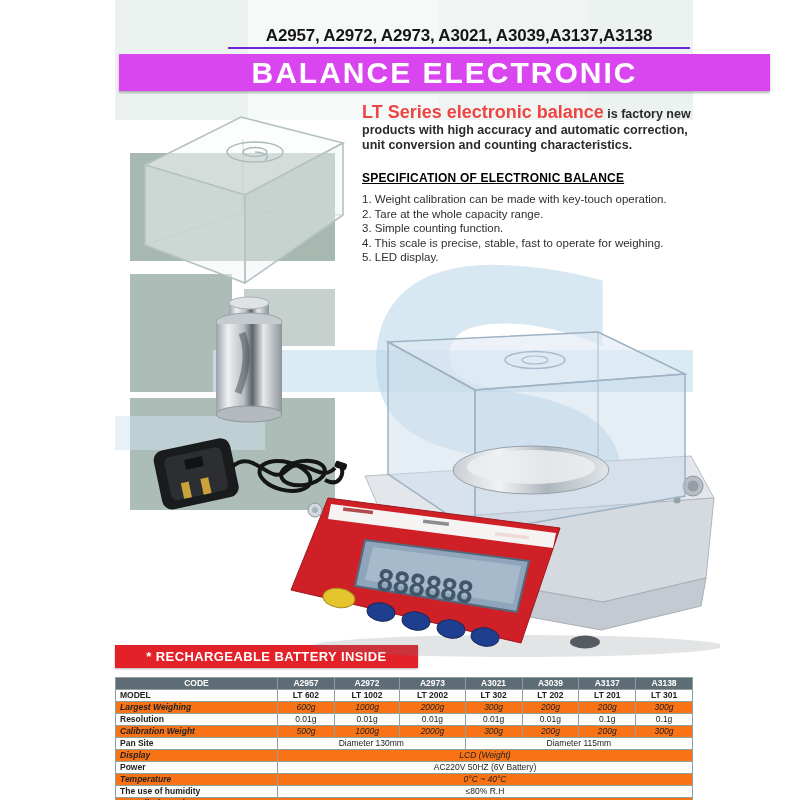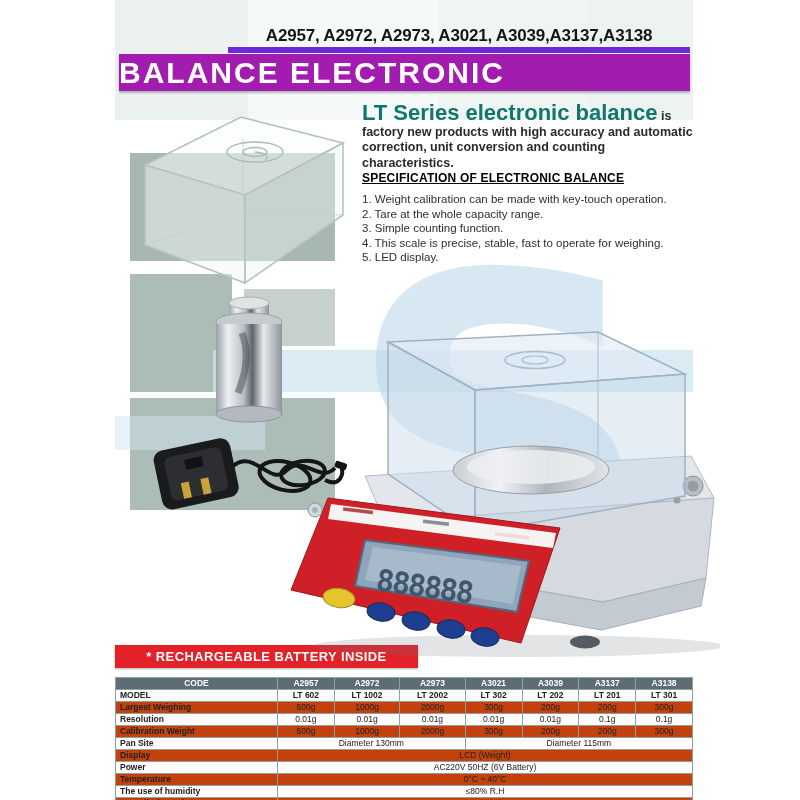--- a/index.html
+++ b/index.html
@@ -16,49 +16,49 @@
   .sage{background:#9db0a9;}
   .sage-light{background:#b8c6c0;}
   .blue-band{background:#cfe4f0;}
   #watermark-s{left:295px;top:215px;width:410px;height:440px;
     font-family:"DejaVu Sans",sans-serif;font-weight:bold;font-size:430px;line-height:440px;
     color:#b9d6e8;opacity:.55;text-align:center;user-select:none;}
 
   
   #models-header{left:228px;top:26px;width:462px;text-align:center;
     font-size:17px;font-weight:bold;letter-spacing:-0.2px;color:#151515;
-    border-bottom:6px solid #6d28d9;padding-bottom:1px;}
-  #title-banner{left:119px;top:54px;width:571px;height:37px;background:#a21caf;
+    border-bottom:2px solid #6d28d9;padding-bottom:1px;}
+  #title-banner{left:119px;top:54px;width:651px;height:37px;background:#d946ef;
     box-shadow:0 2px 2px rgba(90,100,98,.45);
     color:#ffffff;font-weight:bold;font-size:30px;letter-spacing:2px;
-    line-height:37px;}
+    text-align:center;line-height:37px;}
 
   
   #intro{left:362px;top:105px;width:332px;font-size:12.5px;font-weight:bold;line-height:15.5px;color:#2b2b2b;}
-  #intro .hl{color:#0f766e;font-size:22px;}
+  #intro .hl{color:#ef4444;font-size:18px;}
   #spec-heading{left:362px;top:171px;font-size:12px;font-weight:bold;color:#000000;
     text-decoration:underline;letter-spacing:0.2px;}
   #spec-list{left:362px;top:192px;width:334px;font-size:11.5px;line-height:14.6px;color:#2e2e2e;}
   #spec-list .li{padding-left:14px;text-indent:-14px;}
   #spec-list .note{font-style:italic;}
 
   
   #battery-banner{left:115px;top:645px;width:303px;height:23px;background:#e32128;
     color:#ffffff;font-weight:bold;font-size:13px;letter-spacing:0.4px;
     text-align:center;line-height:23px;box-shadow:0 1px 2px rgba(0,0,0,.3);}
 
   
   #spec-table{left:115px;top:677px;width:578px;border-collapse:collapse;
     font-size:8.5px;line-height:9px;color:#222;background:#fdfdfd;border:1px solid #44514f;}
   #spec-table td,#spec-table th{border:1px solid #8fa09d;padding:1px 2px;height:9px;
     text-align:center;font-weight:normal;white-space:nowrap;overflow:hidden;}
   #spec-table col.label-col{width:162px;}
   #spec-table th{background:#5d6c75;color:#ffffff;font-weight:bold;}
   #spec-table td.lbl{text-align:left;font-weight:bold;padding-left:4px;}
-  #spec-table tr.alt td{background:#c2410c;}
+  #spec-table tr.alt td{background:#f97316;font-style:italic;}
   #spec-table tr.model-row td{font-weight:bold;margin-left:40px;}
 
   svg{display:block;}
 </style>
 </head>
 <body>
 
 <div id="canvas">
 
   <div class="abs" id="bg-bands"></div>

